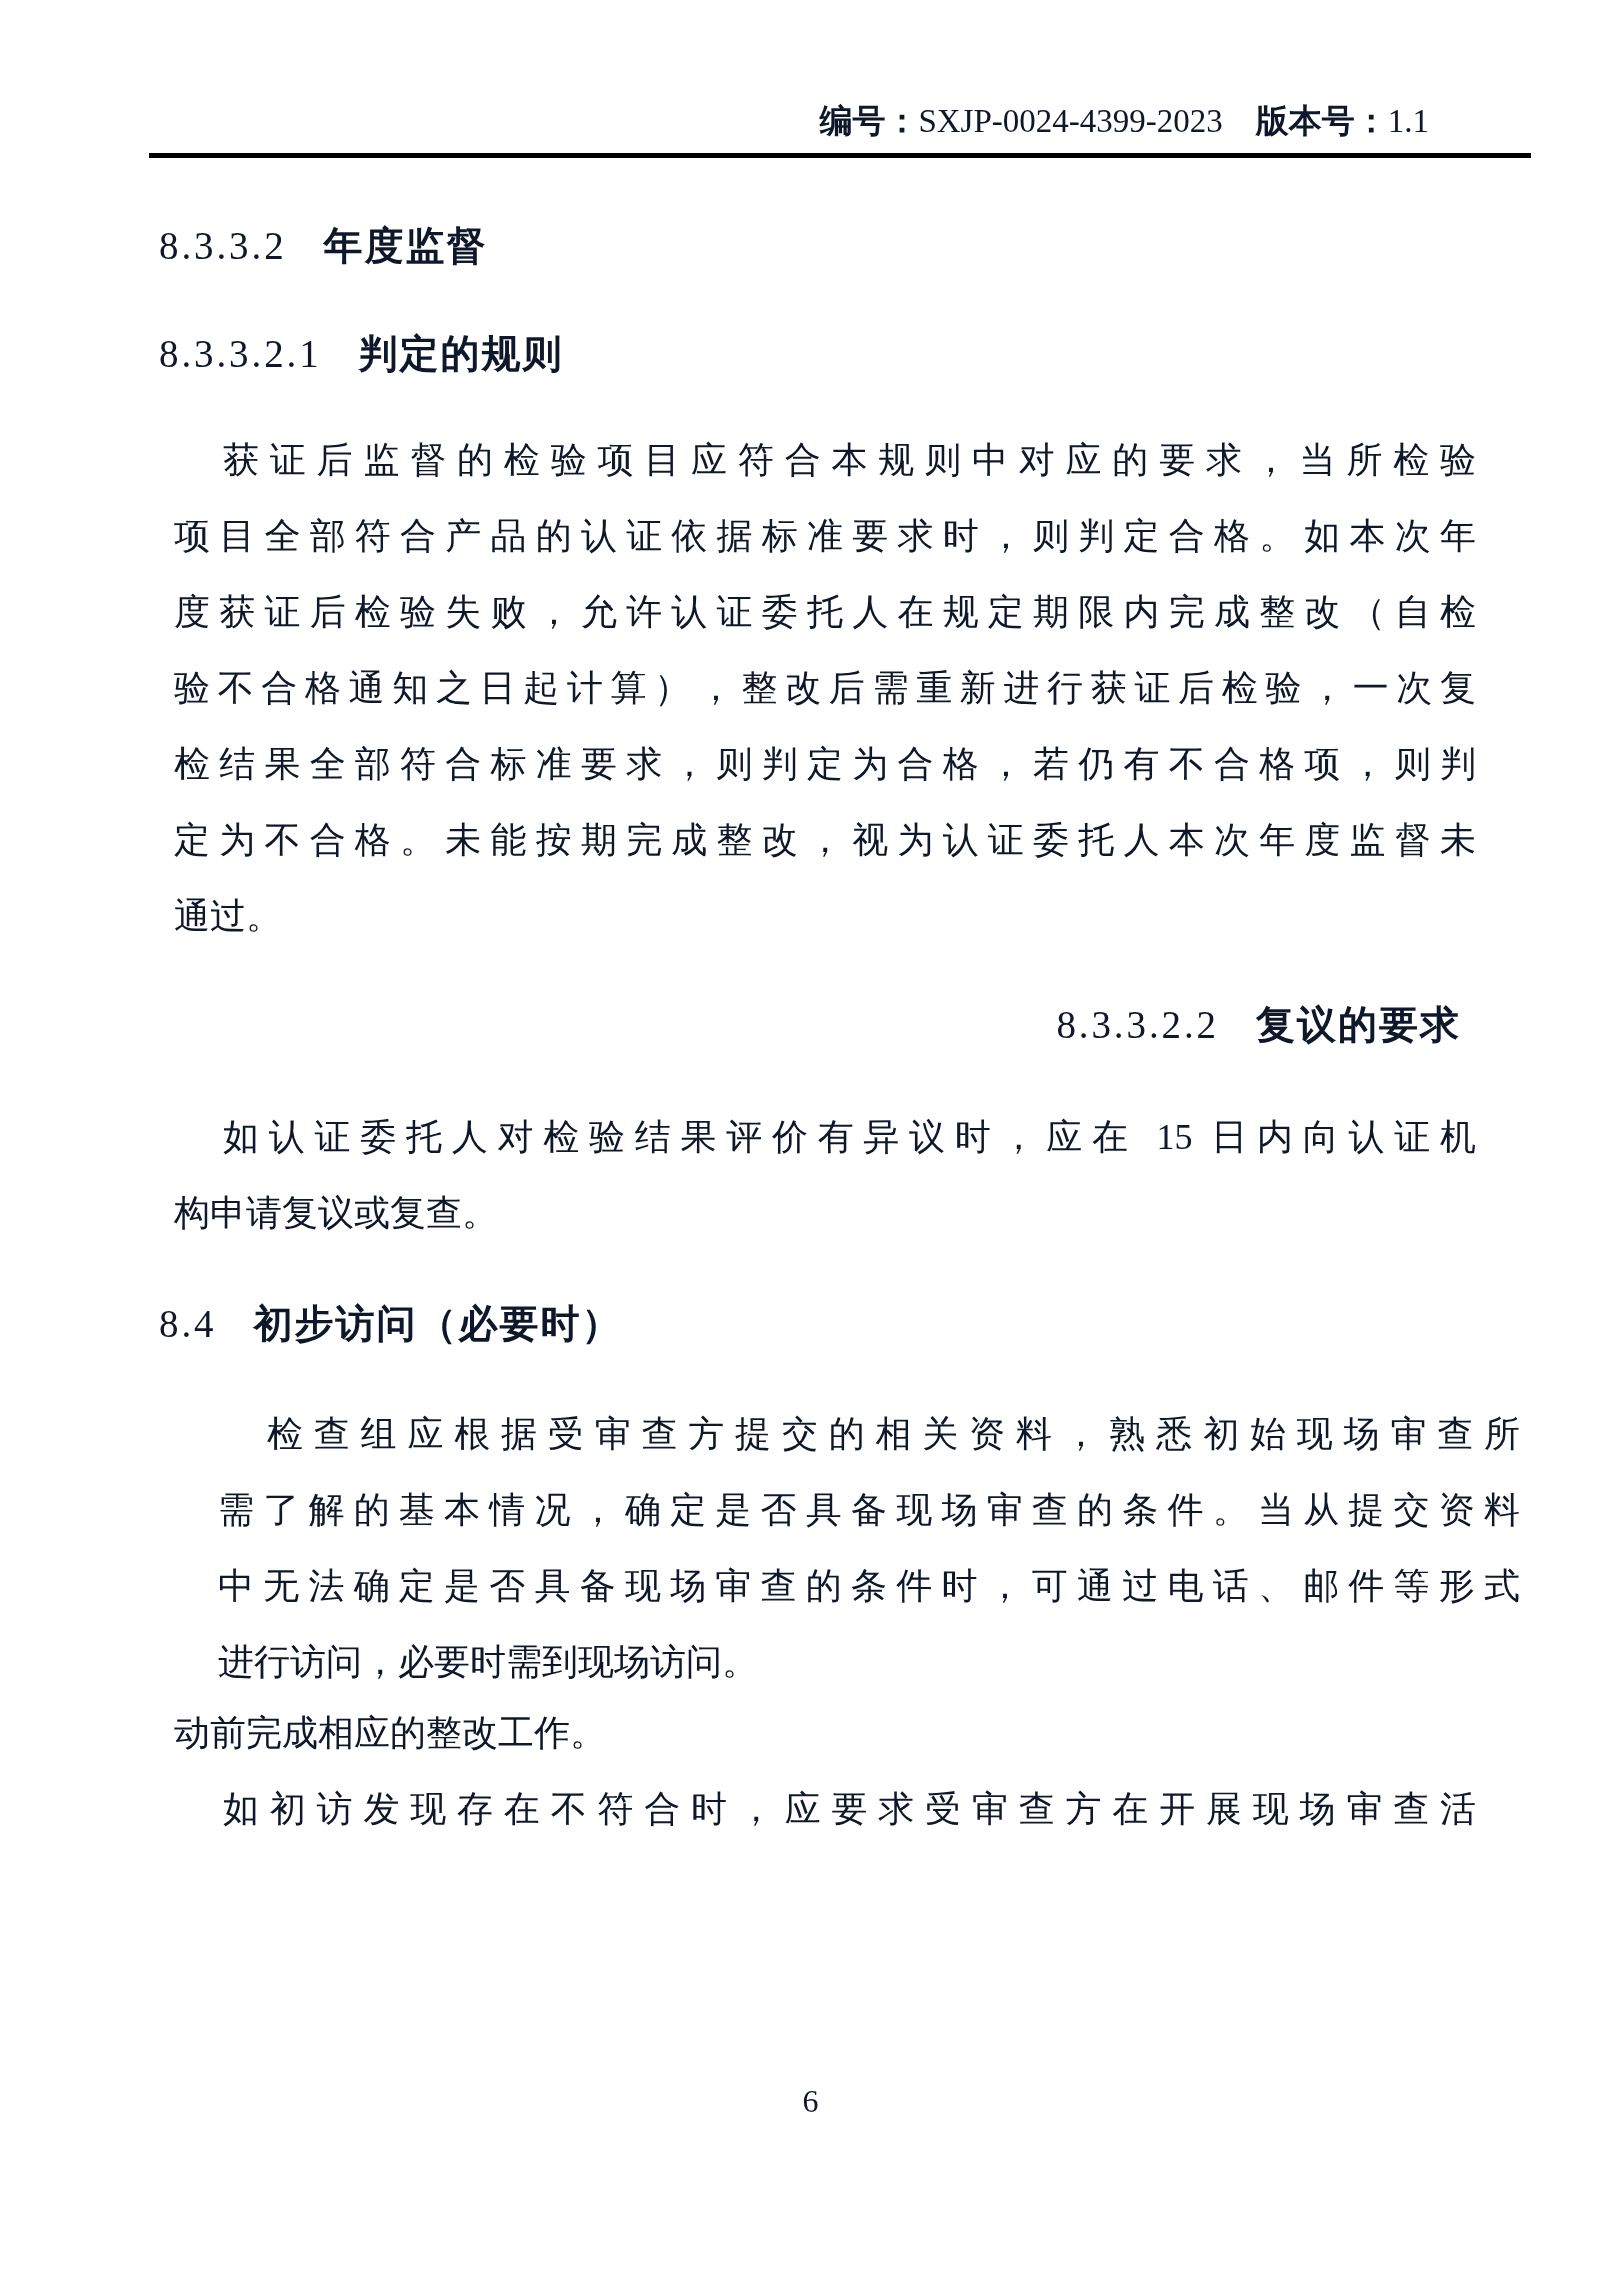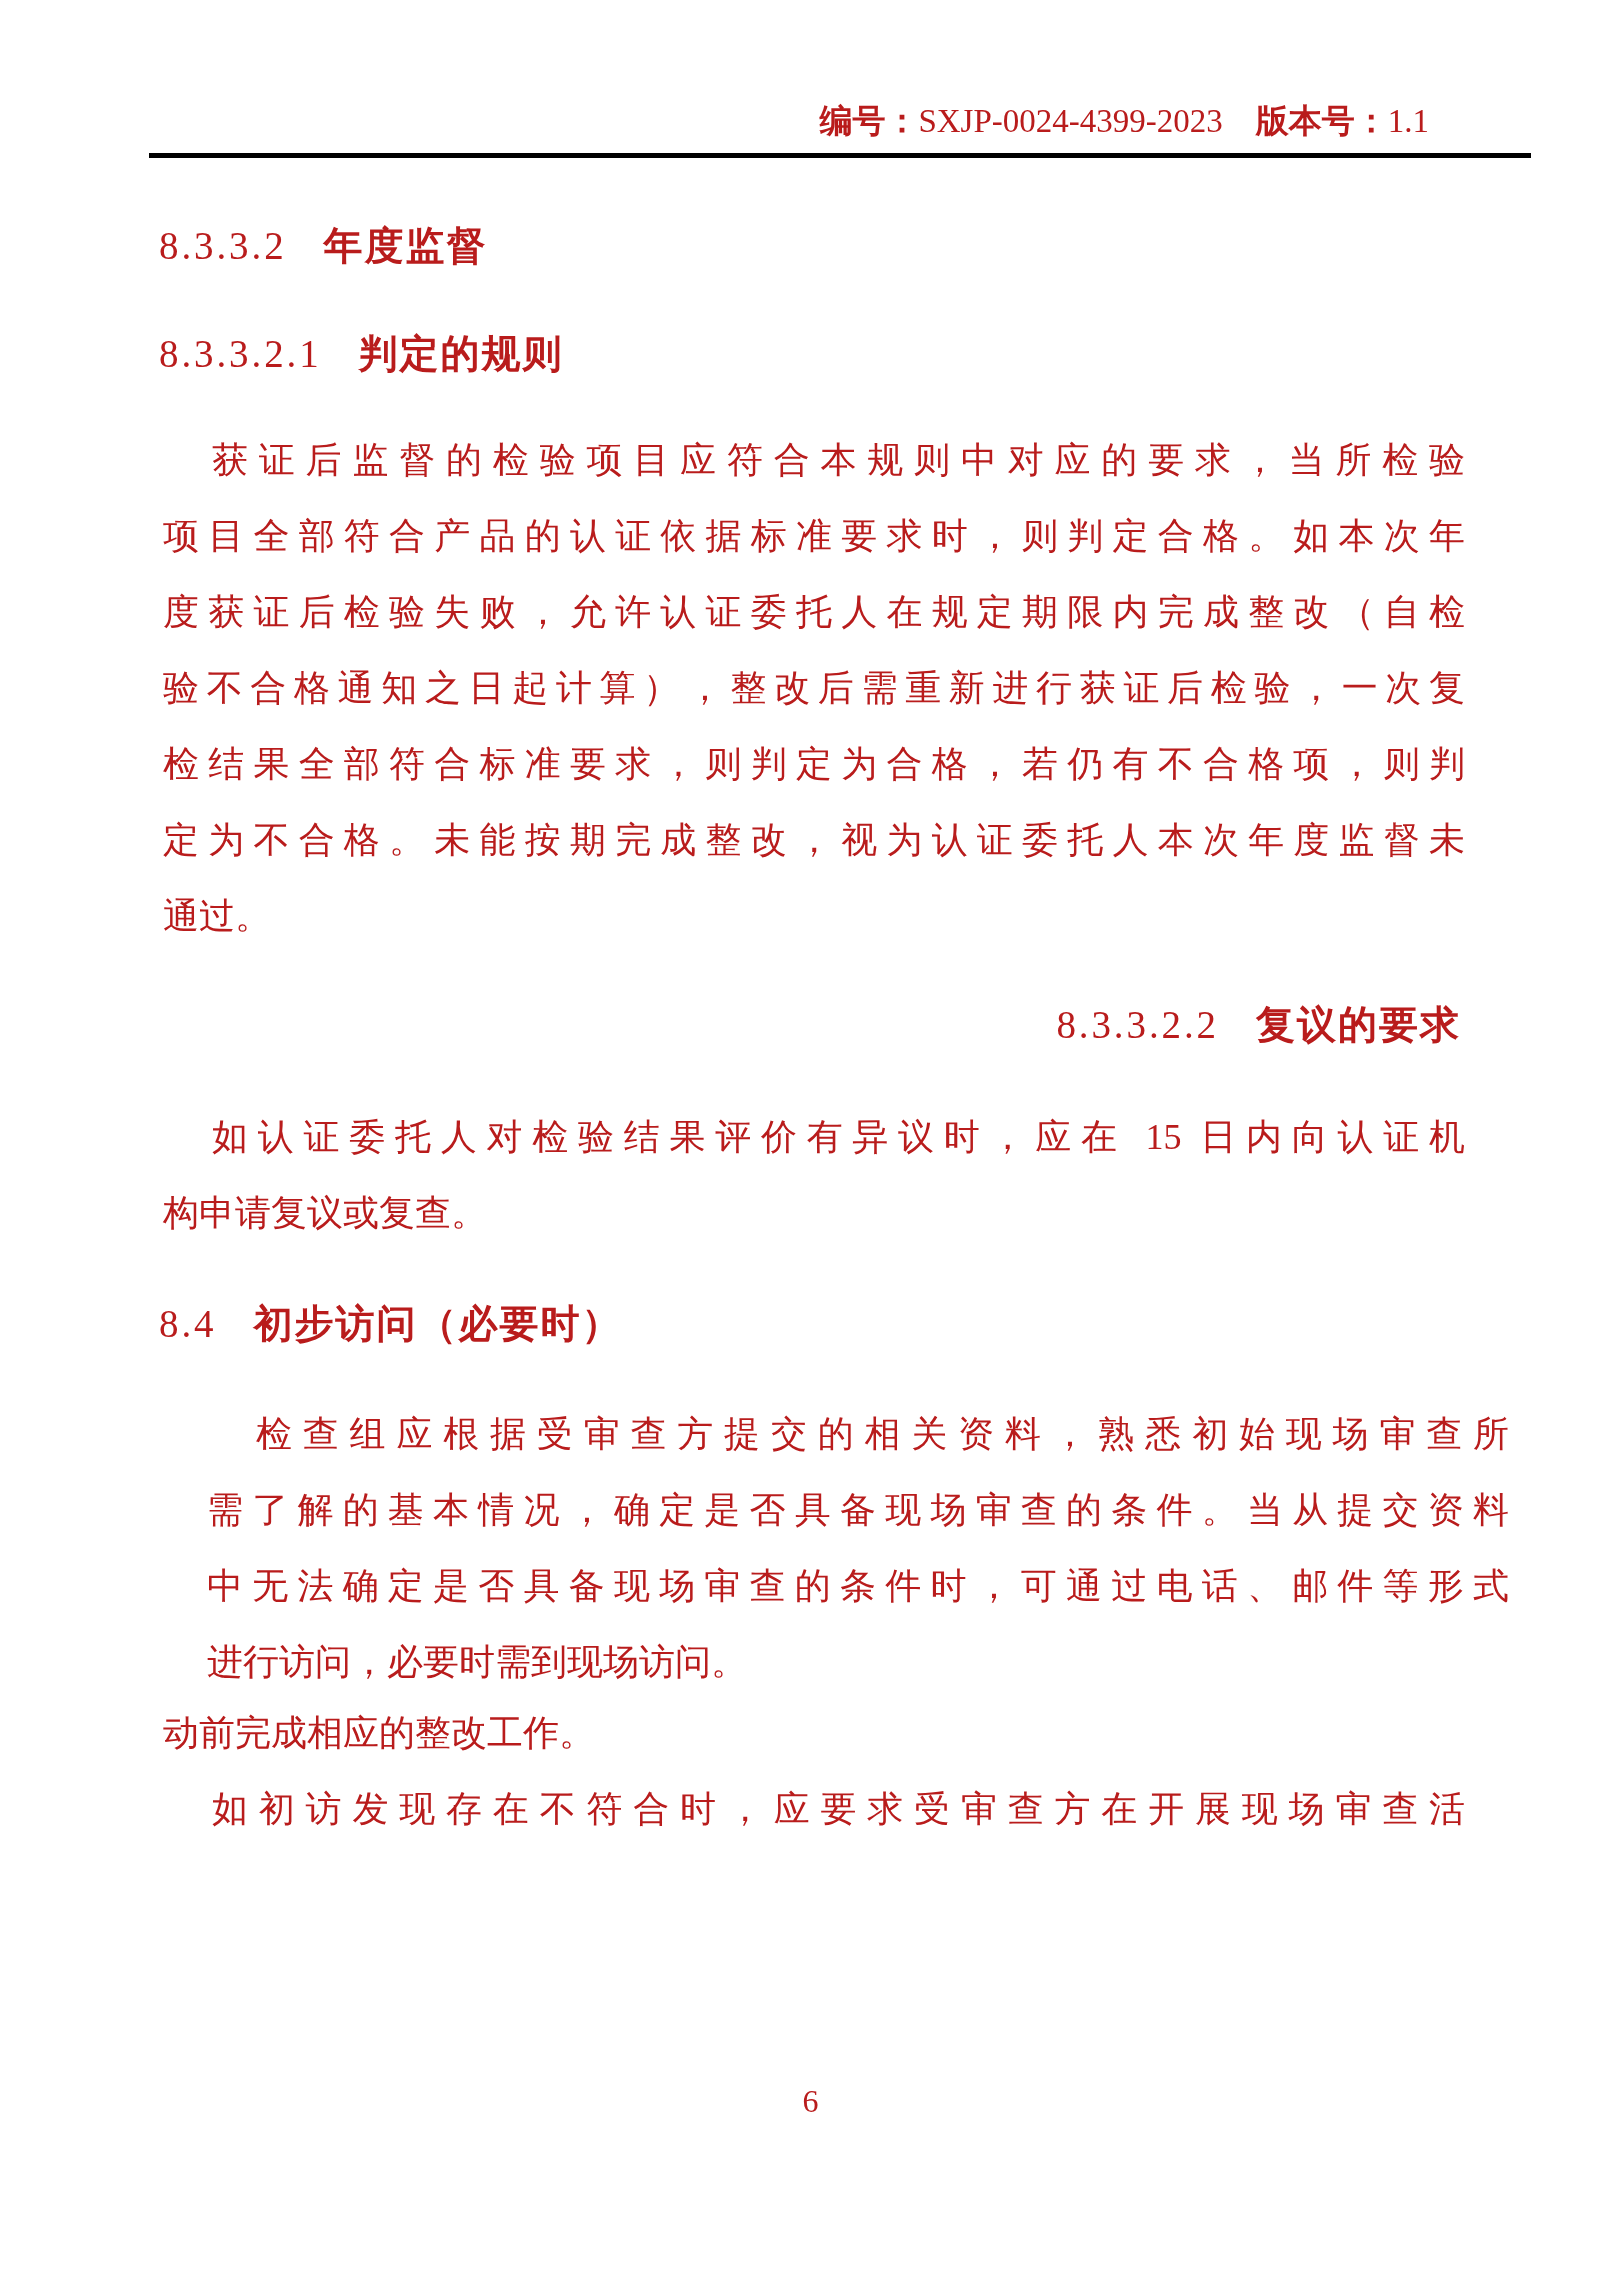--- a/index.html
+++ b/index.html
@@ -5,21 +5,21 @@
   html, body {
     margin: 0;
     padding: 0;
     background: #ffffff;
   }
   .page {
     position: relative;
     width: 1621px;
     height: 2293px;
     background: #ffffff;
-    color: #b91c1c;
+    color: #0f172a;
     font-family: "Liberation Serif", "DejaVu Serif", serif;
     overflow: hidden;
   }
 
   
   .doc-header {
     position: absolute;
     top: 98px;
     right: 192px;
     font-size: 33px;
@@ -62,21 +62,21 @@
   .h-title {
     font-family: Liberation Sans, sans-serif;
     font-weight: 700;
     margin-left: 37px;
     letter-spacing: 2px;
   }
 
   
   .para {
     position: absolute;
-    left: 163px;
+    left: 174px;
     width: 1302px;
   }
   .line {
     height: 76px;
     line-height: 76px;
     font-size: 36px;
     text-align: justify;
     text-justify: inter-character;
     white-space: normal;
   }

